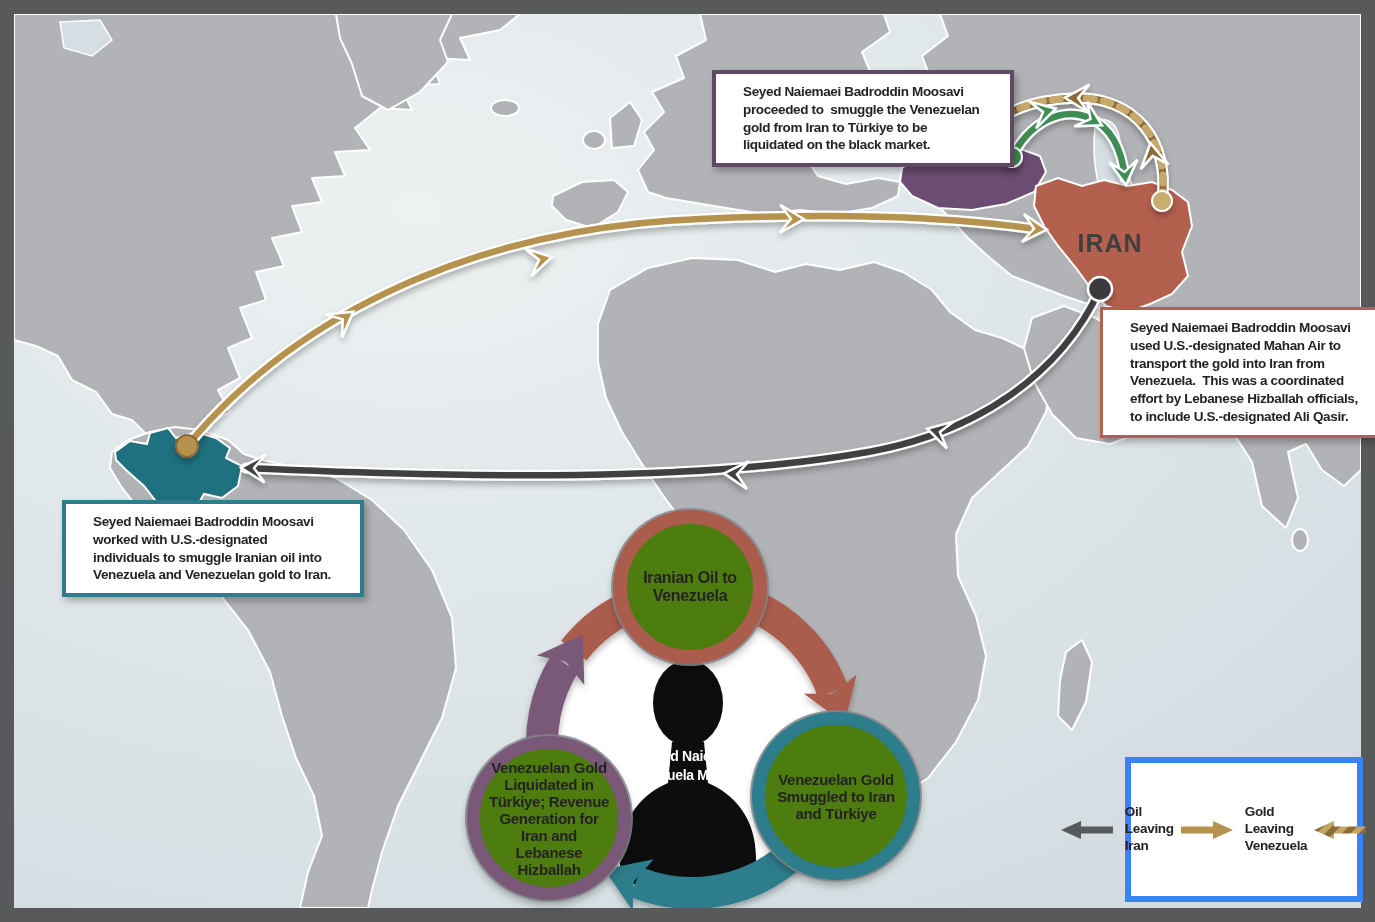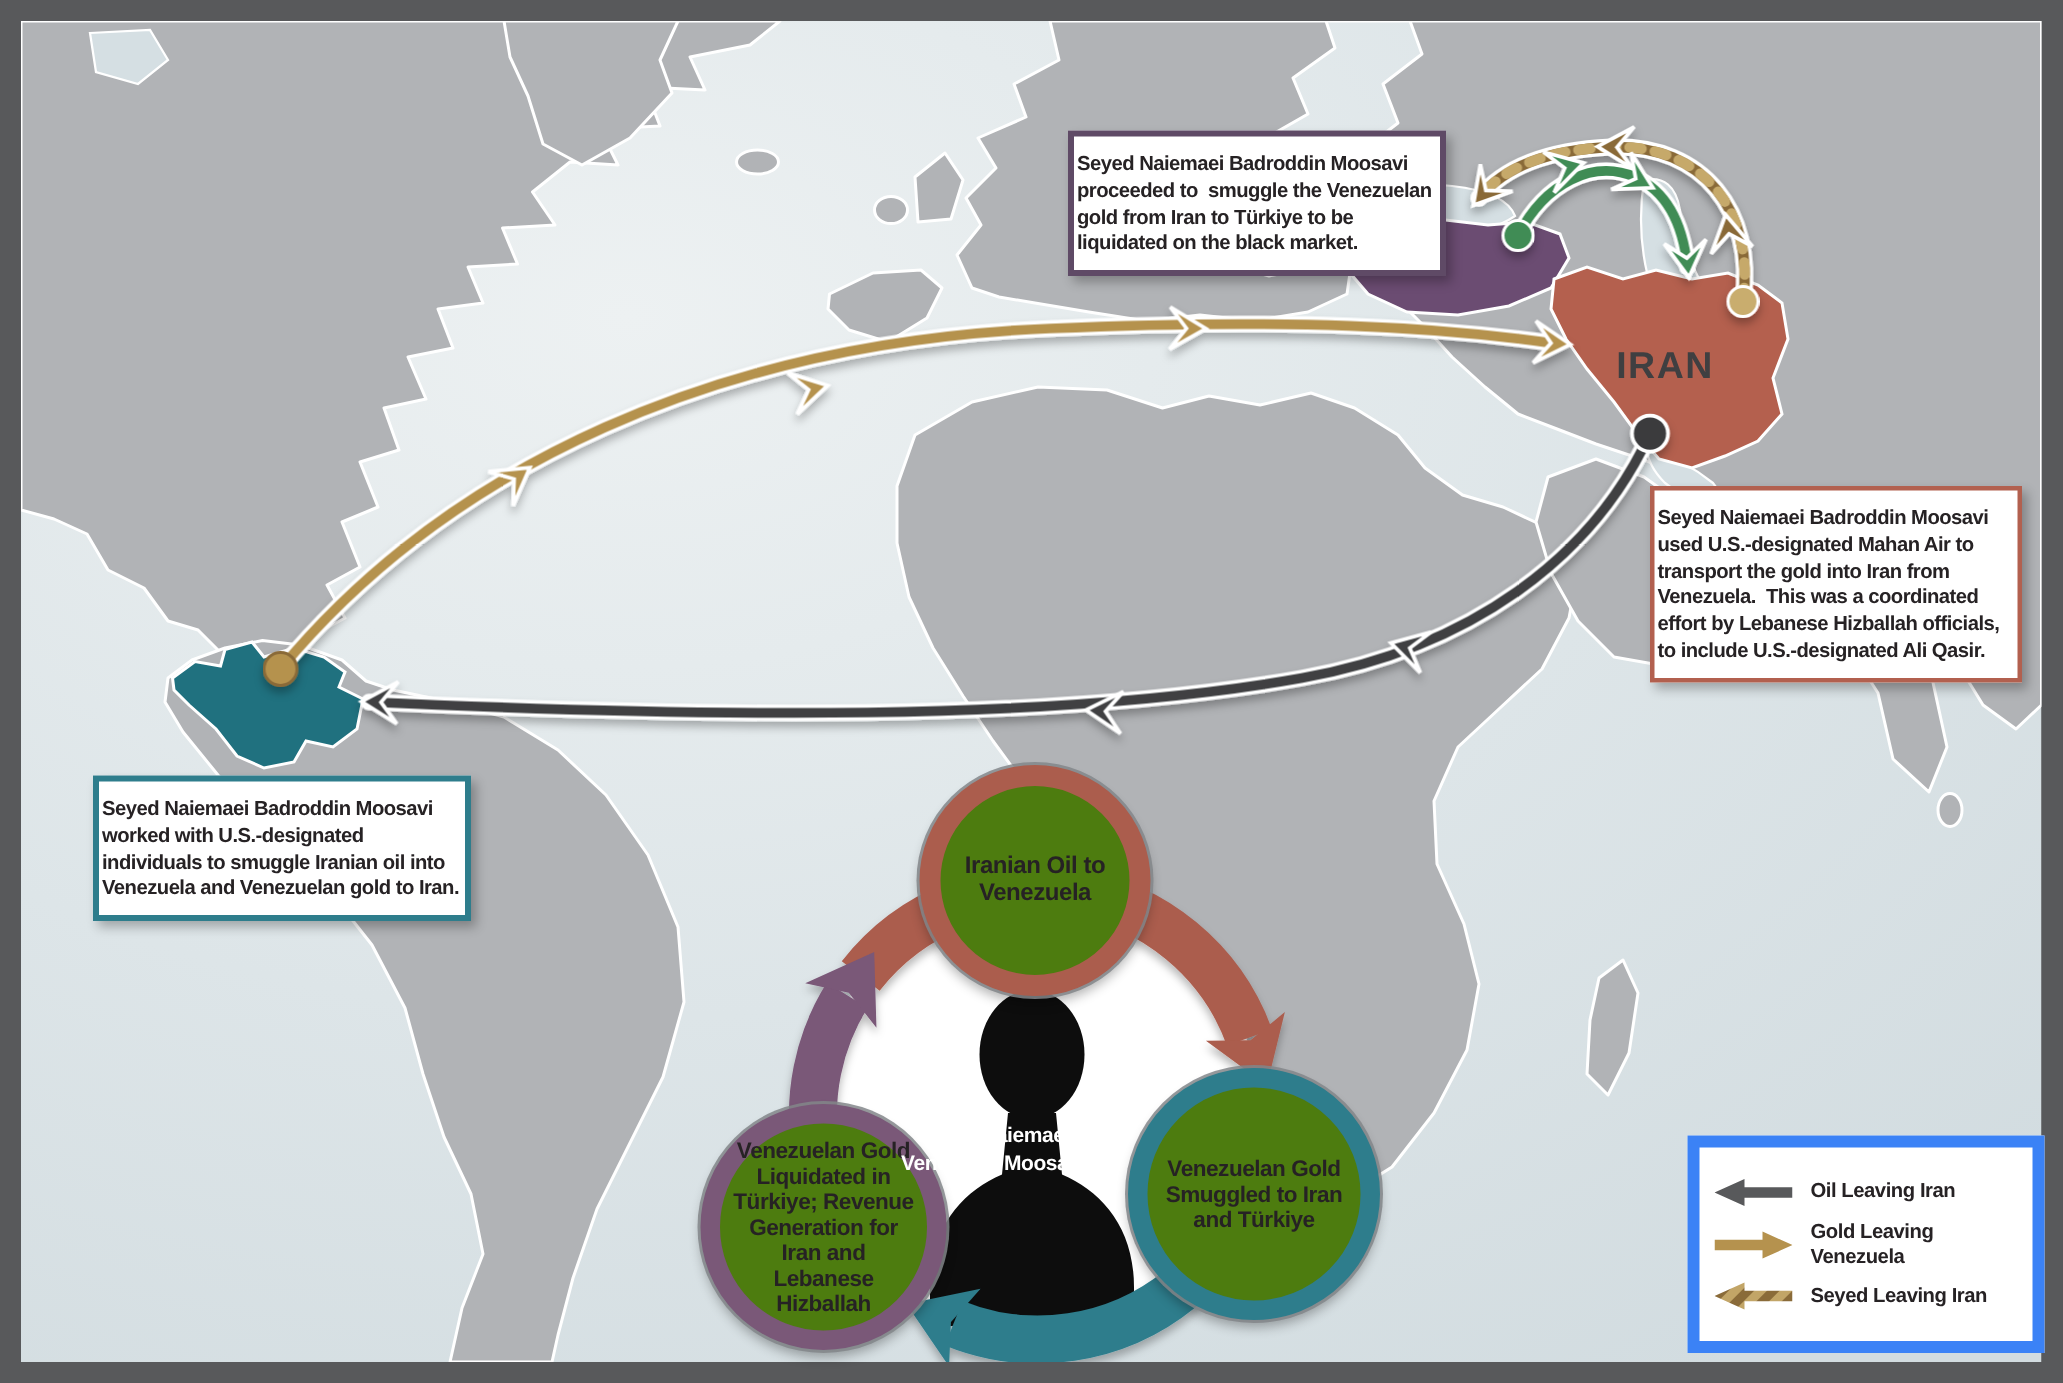--- a/index.html
+++ b/index.html
@@ -6,45 +6,44 @@
   body{
     width:1375px;height:922px;position:relative;overflow:hidden;
     background:#58595b;
     font-family:"Liberation Sans","DejaVu Sans",sans-serif;
     -webkit-font-smoothing:antialiased;
   }
   #map-svg{position:absolute;left:14px;top:14px;width:1347px;height:894px;display:block;}
   .callout{
     position:absolute;background:#ffffff;color:#262224;
     font-size:13.5px;font-weight:700;line-height:1.32;letter-spacing:-0.35px;
-    padding:9px 2px;white-space:pre-wrap;
+    padding:9px 27px;white-space:pre-wrap;
     box-shadow:3px 4px 7px rgba(0,0,0,0.28);
-    margin-top:17px;
   }
   #callout-turkiye{left:712px;top:70px;width:240px;border:4px solid #5f4a66;}
   #callout-iran{left:1100px;top:307px;width:238px;border:3px solid #b2604f;}
   #callout-venezuela{left:62px;top:500px;width:240px;border:4px solid #2e7d8c;}
   .node-circle{
     position:absolute;background:#4d7c0f;border-radius:50%;
     display:flex;align-items:center;justify-content:center;text-align:center;
     color:#262224;font-weight:700;letter-spacing:-0.3px;
     box-shadow:0 0 0 2px rgba(130,134,137,0.85),0 5px 8px rgba(0,0,0,0.3);
     box-sizing:border-box;
   }
   #node-oil{left:613px;top:510px;width:154px;height:154px;border:14px solid #ab5d4d;font-size:16px;padding:6px;}
   #node-liquidated{left:467px;top:736px;width:164px;height:164px;border:13px solid #7a5878;font-size:15px;padding:8px;}
   #node-smuggled{left:752px;top:712px;width:168px;height:168px;border:13px solid #2e7d8c;font-size:15px;padding:10px;}
   #silhouette-name{
-    position:absolute;left:592px;top:747px;width:140px;text-align:center;
+    position:absolute;left:620px;top:747px;width:140px;text-align:center;
     color:#ffffff;font-size:14px;font-weight:700;line-height:1.35;letter-spacing:-0.3px;
   }
   #legend{
     position:absolute;left:1125px;top:757px;width:238px;height:145px;
-    background:#ffffff;border:8px solid #3b82f6;box-sizing:border-box;
-    display:flex;flex-direction:column;justify-content:center;gap:7px;
+    background:#ffffff;border:6px solid #3b82f6;box-sizing:border-box;
+    display:flex;flex-direction:row;justify-content:center;gap:7px;
     padding:8px 10px;
   }
   .legend-row{display:flex;align-items:center;gap:12px;}
   .legend-row svg{flex:0 0 auto;display:block;}
   .legend-label{
     color:#262224;font-size:13.5px;font-weight:700;letter-spacing:-0.3px;
     line-height:1.25;white-space:pre-line;
   }
 </style>
 </head>

